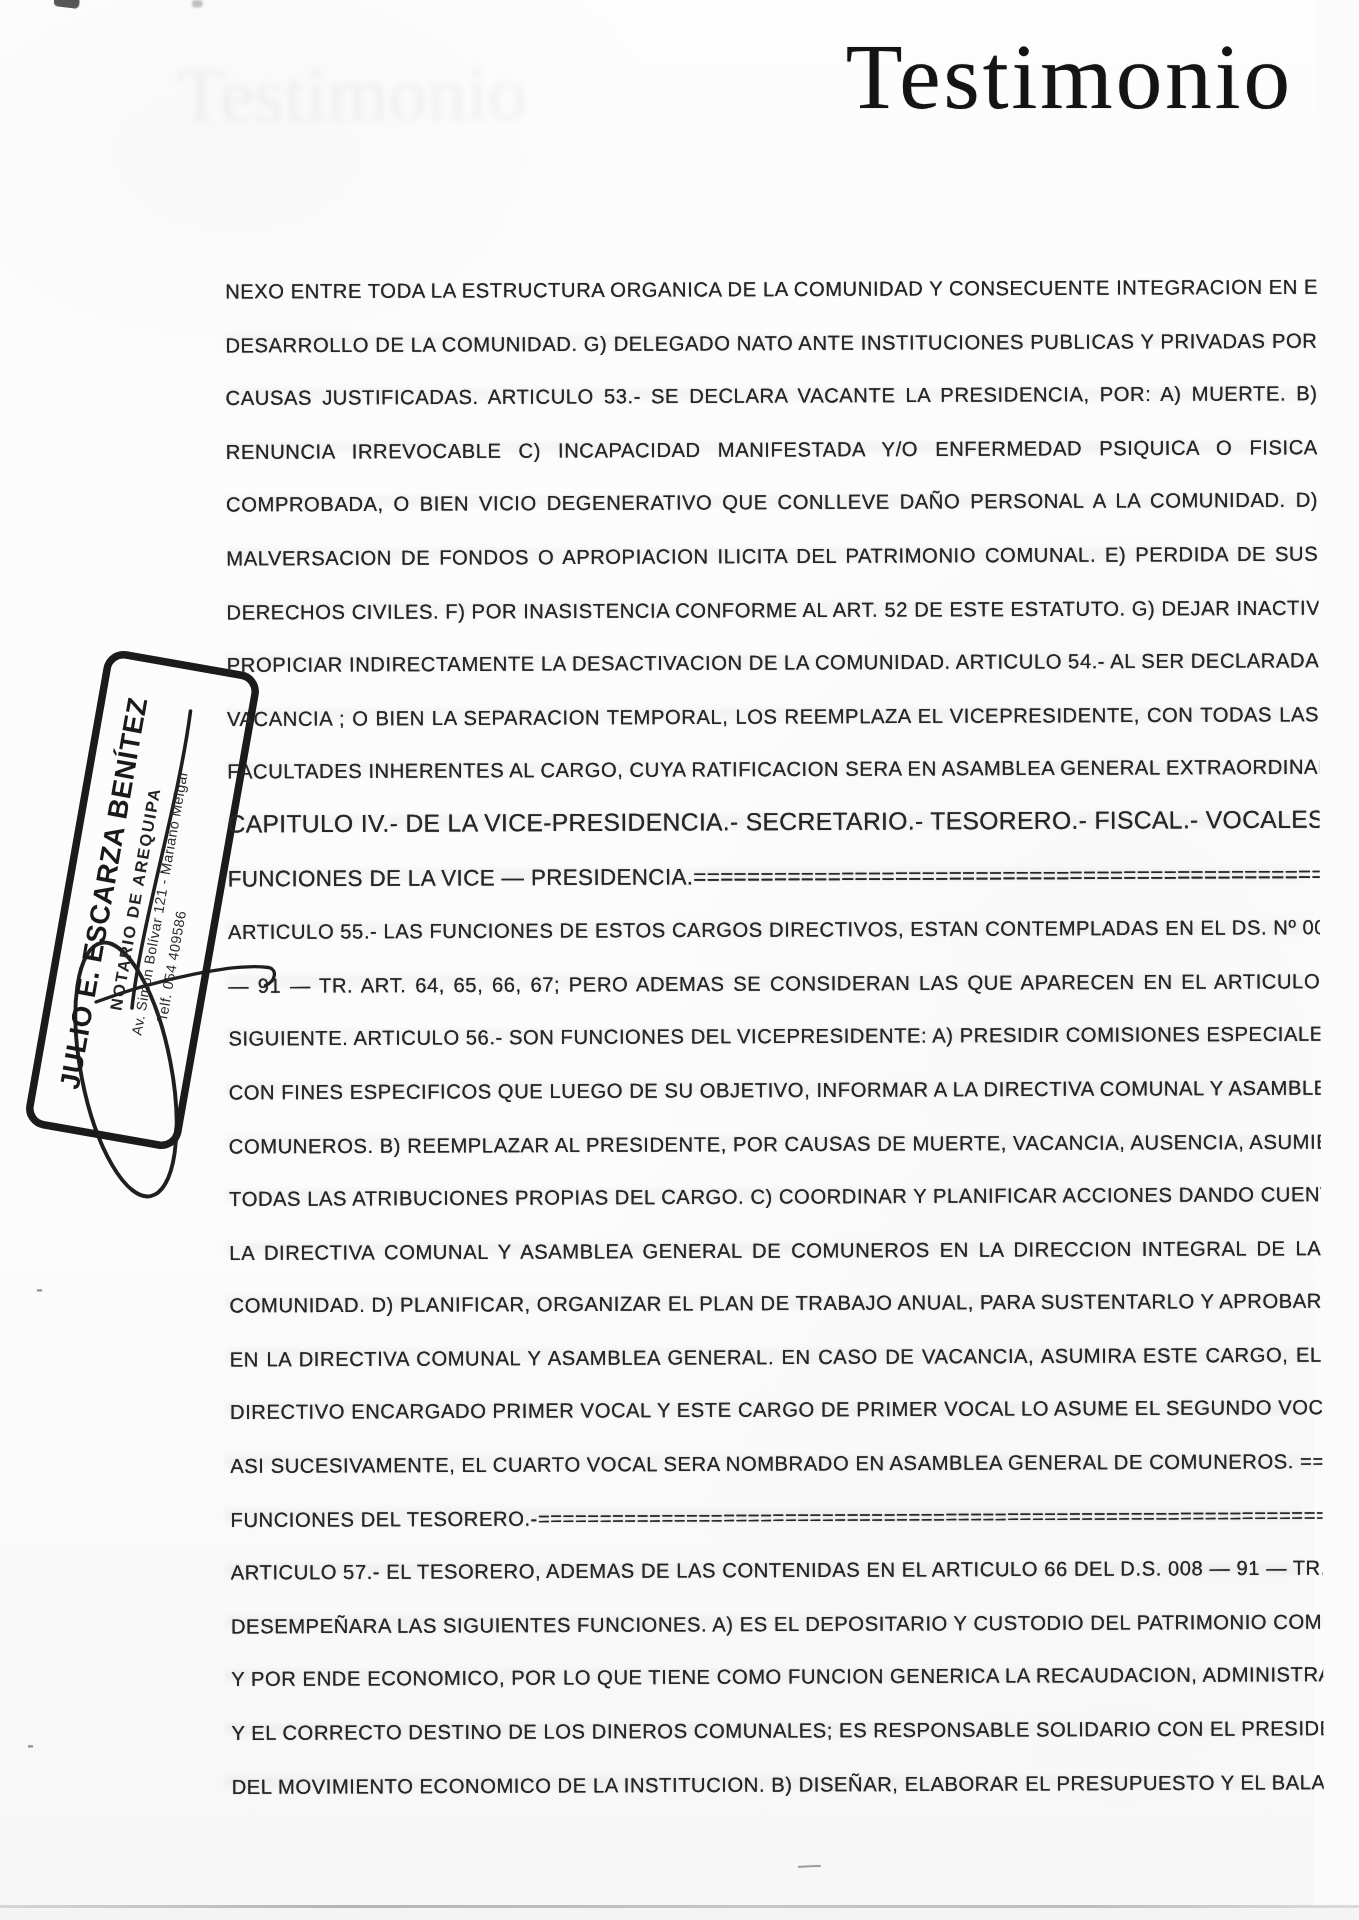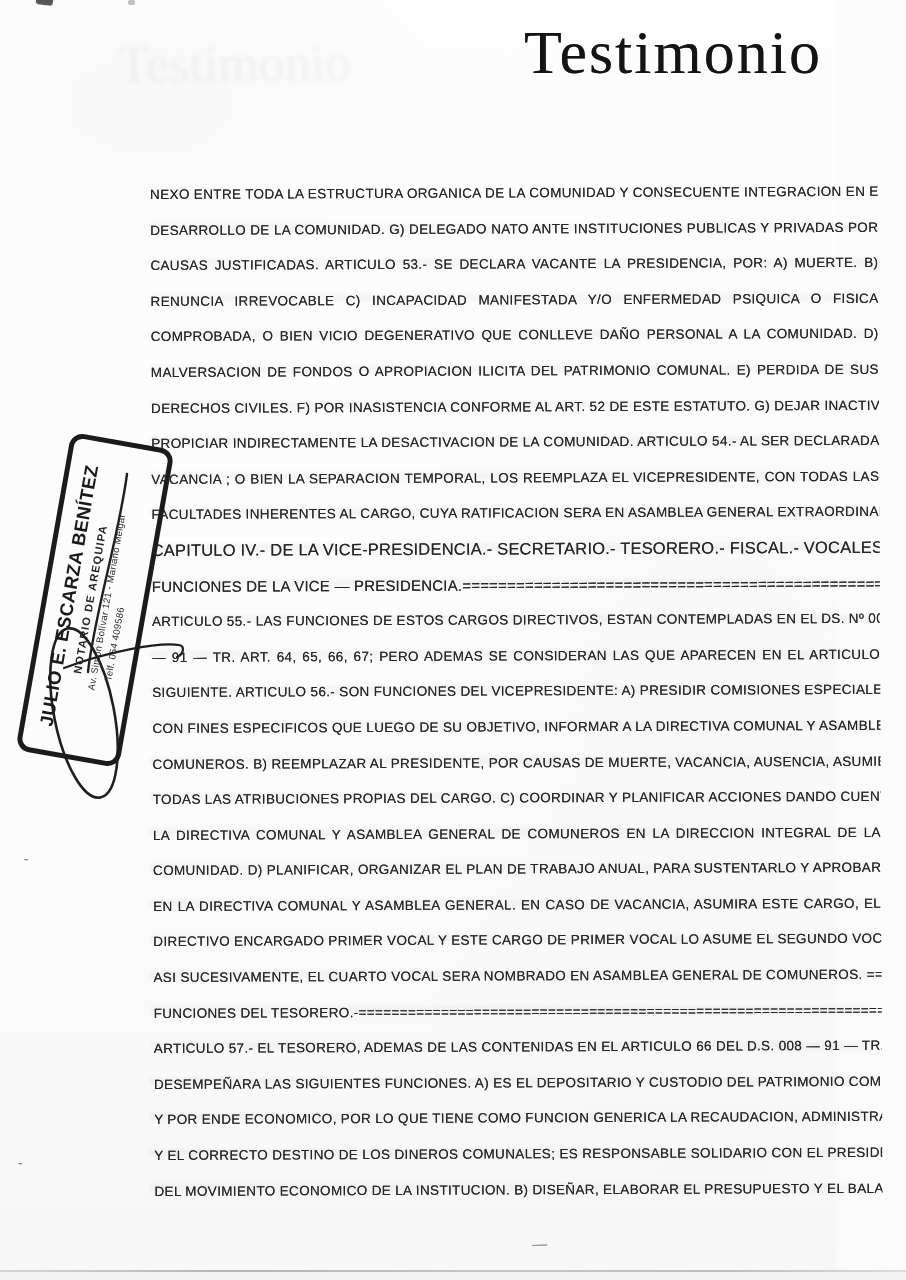--- a/index.html
+++ b/index.html
@@ -7,20 +7,21 @@
     width:906px;height:1280px;overflow:hidden;
     background:#fbfbfb;
     font-family:"Liberation Sans","DejaVu Sans",sans-serif;
   }
   .page{
     position:relative;width:836px;height:1280px;
     background:
       radial-gradient(ellipse 420px 260px at 18% 8%, rgba(160,160,160,0.05), transparent 70%),
       radial-gradient(ellipse 500px 700px at 85% 55%, rgba(150,150,150,0.04), transparent 75%),
       linear-gradient(180deg,#fdfdfd 0%,#fcfcfc 60%,#f7f7f7 100%);
+    padding-left: 40px;
   }
   
   .echo{
     position:absolute;left:150px;top:205px;width:720px;height:1000px;
     background:repeating-linear-gradient(180deg,
       transparent 0px, transparent 17px,
       rgba(110,110,110,0.055) 19px, rgba(110,110,110,0.055) 25px,
       transparent 27px, transparent 35.6px);
     filter:blur(1.4px);
     pointer-events:none;

